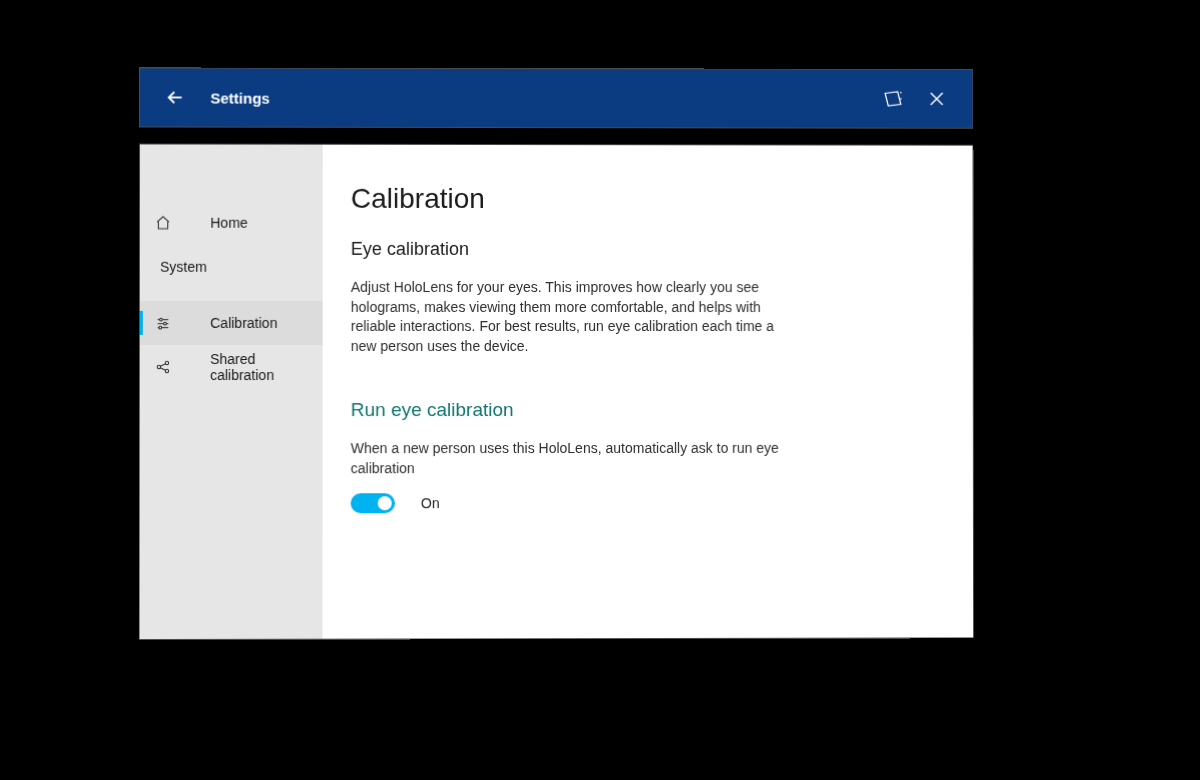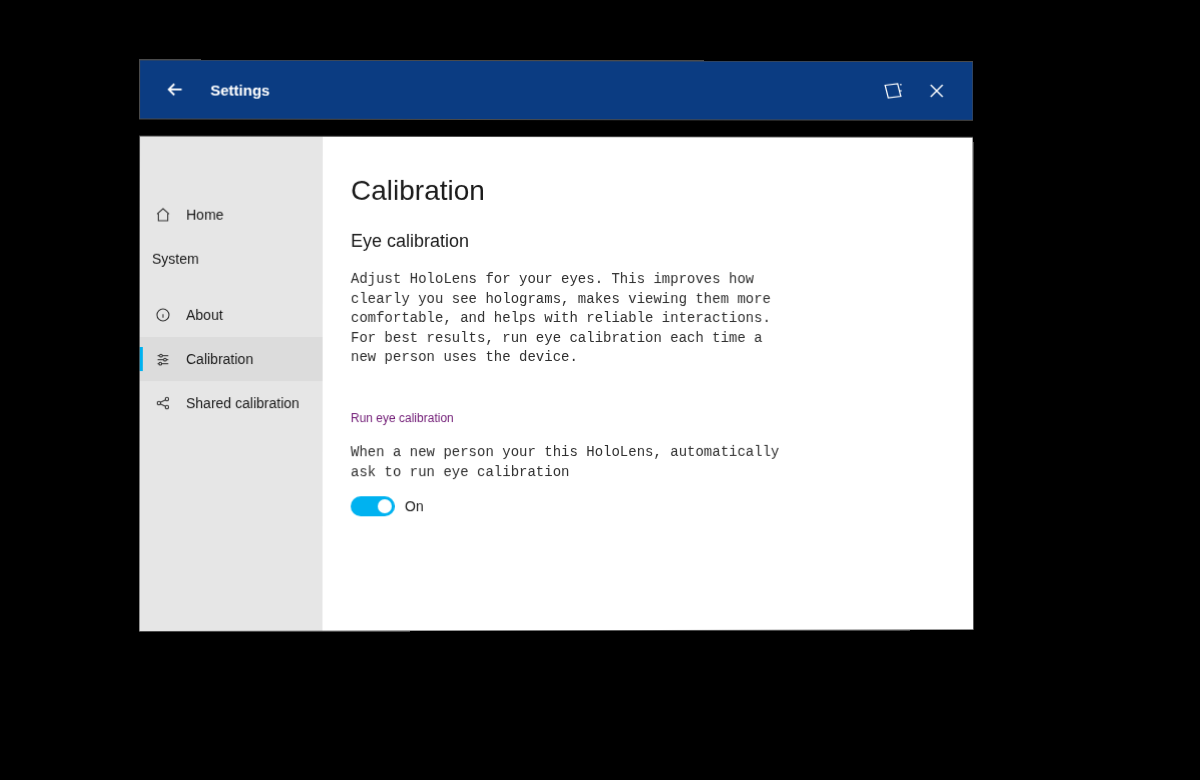--- a/index.html
+++ b/index.html
@@ -8,21 +8,21 @@
     padding: 0;
     width: 1200px;
     height: 780px;
     background: #000;
     font-family: "Segoe UI", -apple-system, sans-serif;
     overflow: hidden;
   }
   .stage {
     position: absolute;
     left: 140px;
-    top: 60px;
+    top: 68px;
     width: 835px;
     perspective: 2000px;
   }
   .tilt {
     transform: rotateY(0.8deg) rotateX(0.3deg);
     transform-origin: center center;
   }
 
   
   .titlebar {
@@ -76,24 +76,25 @@
   }
   .side-item {
     height: 44px;
     display: flex;
     align-items: center;
     padding-left: 14px;
     font-size: 14px;
     color: #1a1a1a;
     cursor: pointer;
     position: relative;
+    gap: 24px;
   }
   .side-item.section-head {
     font-weight: 400;
-    padding-left: 12px;
+    padding-left: 20px;
     align-items: center;
   }
   .side-item .icon {
     width: 18px;
     height: 18px;
     display: inline-flex;
     align-items: center;
     justify-content: center;
     margin-right: 14px;
     color: #2b2b2b;
@@ -126,36 +127,35 @@
     margin: 5px 0 18px 0;
     font-size: 18px;
     font-weight: 400;
   }
   .content p {
     margin: 0 0 14px 0;
     font-size: 14px;
     line-height: 1.4;
     color: #2f2f2f;
     max-width: 440px;
-    font-family: Liberation Mono, monospace;
   }
   .content a.link {
-    color: #701a75;
-    font-size: 12px;
+    color: #0f766e;
+    font-size: 19px;
     text-decoration: none;
     display: inline-block;
     margin-bottom: 18px;
     cursor: pointer;
     margin-top: 29px;
   }
 
   .toggle-row {
     display: flex;
     align-items: center;
-    gap: 10px;
+    gap: 26px;
     margin-top: 6px;
   }
   .toggle {
     width: 44px;
     height: 20px;
     border-radius: 10px;
     background: #00b2f0;
     position: relative;
     cursor: pointer;
   }
@@ -225,30 +225,20 @@
           </span>
           <span>Home</span>
         </div>
 
         <div class="side-item section-head">
           <span>System</span>
         </div>
 
         <div style="height:12px"></div>
 
-        <div class="side-item">
-          <span class="icon">
-            <svg width="16" height="16" viewBox="0 0 24 24" fill="none" stroke="#333" stroke-width="1.6">
-              <circle cx="12" cy="12" r="9"></circle>
-                <path d="M12 8h.01"></path>
-                <path d="M12 11v5"></path>
-            </svg>
-          </span>
-          <span>About</span>
-        </div>
 
 
 
 
         <div class="side-item selected">
           <span class="icon">
             <svg width="16" height="16" viewBox="0 0 24 24" fill="none" stroke="#333" stroke-width="1.6">
               <path d="M4 7h16"></path>
                 <circle cx="9" cy="7" r="2" fill="#e6e6e6"></circle>
               <path d="M4 13h16"></path>
@@ -272,21 +262,21 @@
           </span>
           <span>Shared calibration</span>
         </div>
       </div>
 
       <div class="content">
         <h1>Calibration</h1>
         <h2>Eye calibration</h2>
         <p>Adjust HoloLens for your eyes. This improves how clearly you see holograms, makes viewing them more comfortable, and helps with reliable interactions. For best results, run eye calibration each time a new person uses the device.</p>
         <a class="link">Run eye calibration</a>
-        <p>When a new person your this HoloLens, automatically ask to run eye calibration</p>
+        <p>When a new person uses this HoloLens, automatically ask to run eye calibration</p>
         <div class="toggle-row">
           <div class="toggle"></div>
           <span class="toggle-label">On</span>
         </div>
       </div>
 
     </div>
   </div>
 </div>
 

